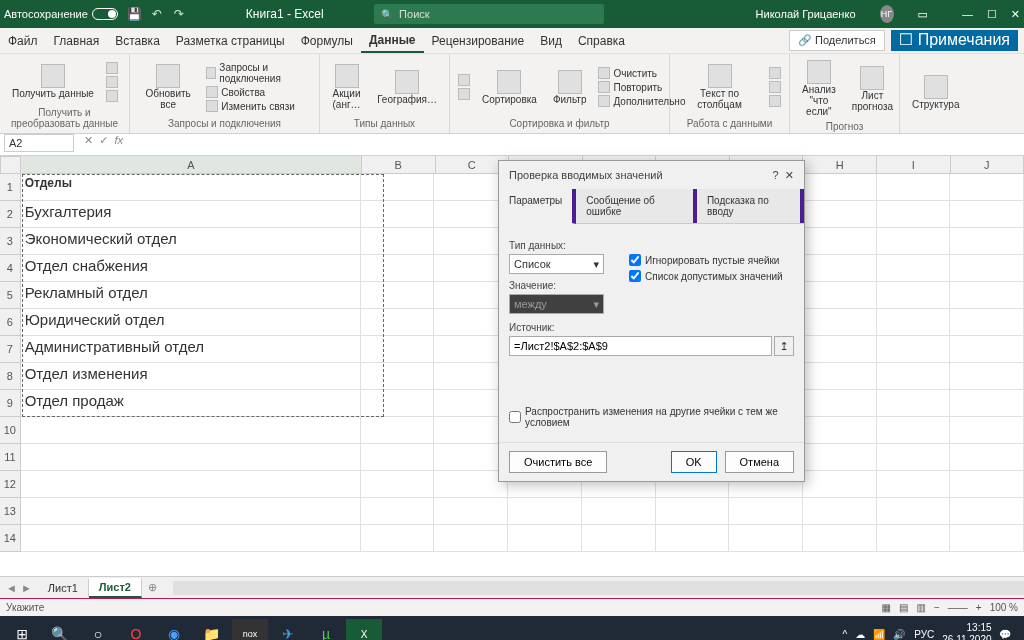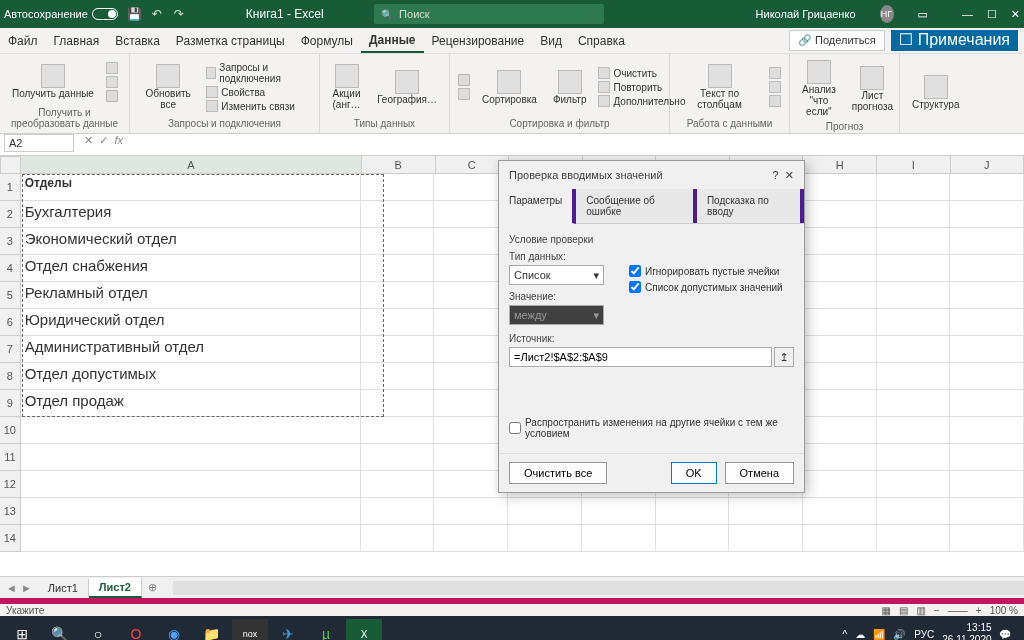--- a/index.html
+++ b/index.html
@@ -65,21 +65,21 @@
 .srcbox .pick{width:20px;height:20px;border:1px solid #aaa;margin-left:2px;display:flex;align-items:center;justify-content:center}
 .dlgfooter{display:flex;padding:8px 10px;gap:8px;border-top:1px solid #ddd}
 .dlgbtn{border:1px solid #999;background:#fdfdfd;padding:4px 14px;font-size:11px;cursor:pointer}
 .dlgbtn.primary{border:1px solid #0078d4}
 .sheettabs{height:22px;background:#f0f0f0;display:flex;align-items:center;border-top:1px solid #ccc}
 .stab{padding:3px 10px;font-size:11px;border-right:1px solid #ccc}
 .stab.active{background:#fff;color:#185c37;font-weight:700;border-bottom:2px solid #185c37}
 .scrollh{flex:1;margin-left:10px;height:14px;background:#e0e0e0;position:relative}
 .stabnav{padding:0 6px;color:#888;display:flex;gap:4px}
 .addtab{padding:0 6px;color:#888}
-.statusbar{height:18px;background:#f3f2f1;display:flex;align-items:center;padding:0 6px;font-size:10px;color:#555;border-top:6px solid #be185d;justify-content:space-between}
+.statusbar{height:18px;background:#f3f2f1;display:flex;align-items:center;padding:0 6px;font-size:10px;color:#555;border-top:1px solid #be185d;justify-content:space-between}
 .statusbar .rightstat{display:flex;align-items:center;gap:8px}
 .taskbar{height:36px;background:#1f2a36;display:flex;align-items:center;padding:0 4px;gap:2px}
 .taskbtn{width:36px;height:30px;display:flex;align-items:center;justify-content:center;color:#fff;font-size:14px}
 .taskbar .tray{margin-left:auto;display:flex;align-items:center;gap:8px;color:#fff;font-size:10px;padding-right:8px}
 .clock{text-align:right;line-height:12px}
 </style>
 </head>
 <body>
 
 <div class="titlebar">
@@ -368,21 +368,21 @@
       <div class="cell std"></div>
       <div class="cell std"></div>
       <div class="cell std"></div>
       <div class="cell std"></div>
       <div class="cell std"></div>
       <div class="cell std"></div>
       <div class="cell std"></div>
     </div>
   <div class="row">
       <div class="rh">8</div>
-      <div class="cell A">Отдел допустимых</div>
+      <div class="cell A">Отдел изменения</div>
       <div class="cell std"></div>
       <div class="cell std"></div>
       <div class="cell std"></div>
       <div class="cell std"></div>
       <div class="cell std"></div>
       <div class="cell std"></div>
       <div class="cell std"></div>
       <div class="cell std"></div>
       <div class="cell std"></div>
     </div>
@@ -471,21 +471,20 @@
   <div class="dlgtitle">
     <span>Проверка вводимых значений</span>
     <span><span>?</span>&nbsp;&nbsp;<span>✕</span></span>
   </div>
   <div class="dlgtabs">
     <div class="dlgtab active">Параметры</div>
     <div class="dlgtab">Сообщение об ошибке</div>
     <div class="dlgtab">Подсказка по вводу</div>
   </div>
   <div class="dlgbody">
-    <label>Условие проверки</label>
     <div class="tworow" style="margin-top:6px">
       <div>
         <label>Тип данных:</label>
         <div class="combo">
             <span>Список</span>
             <span>▾</span>
           </div>
         <label style="margin-top:6px">Значение:</label>
         <div class="combo disabled">
             <span>между</span>

